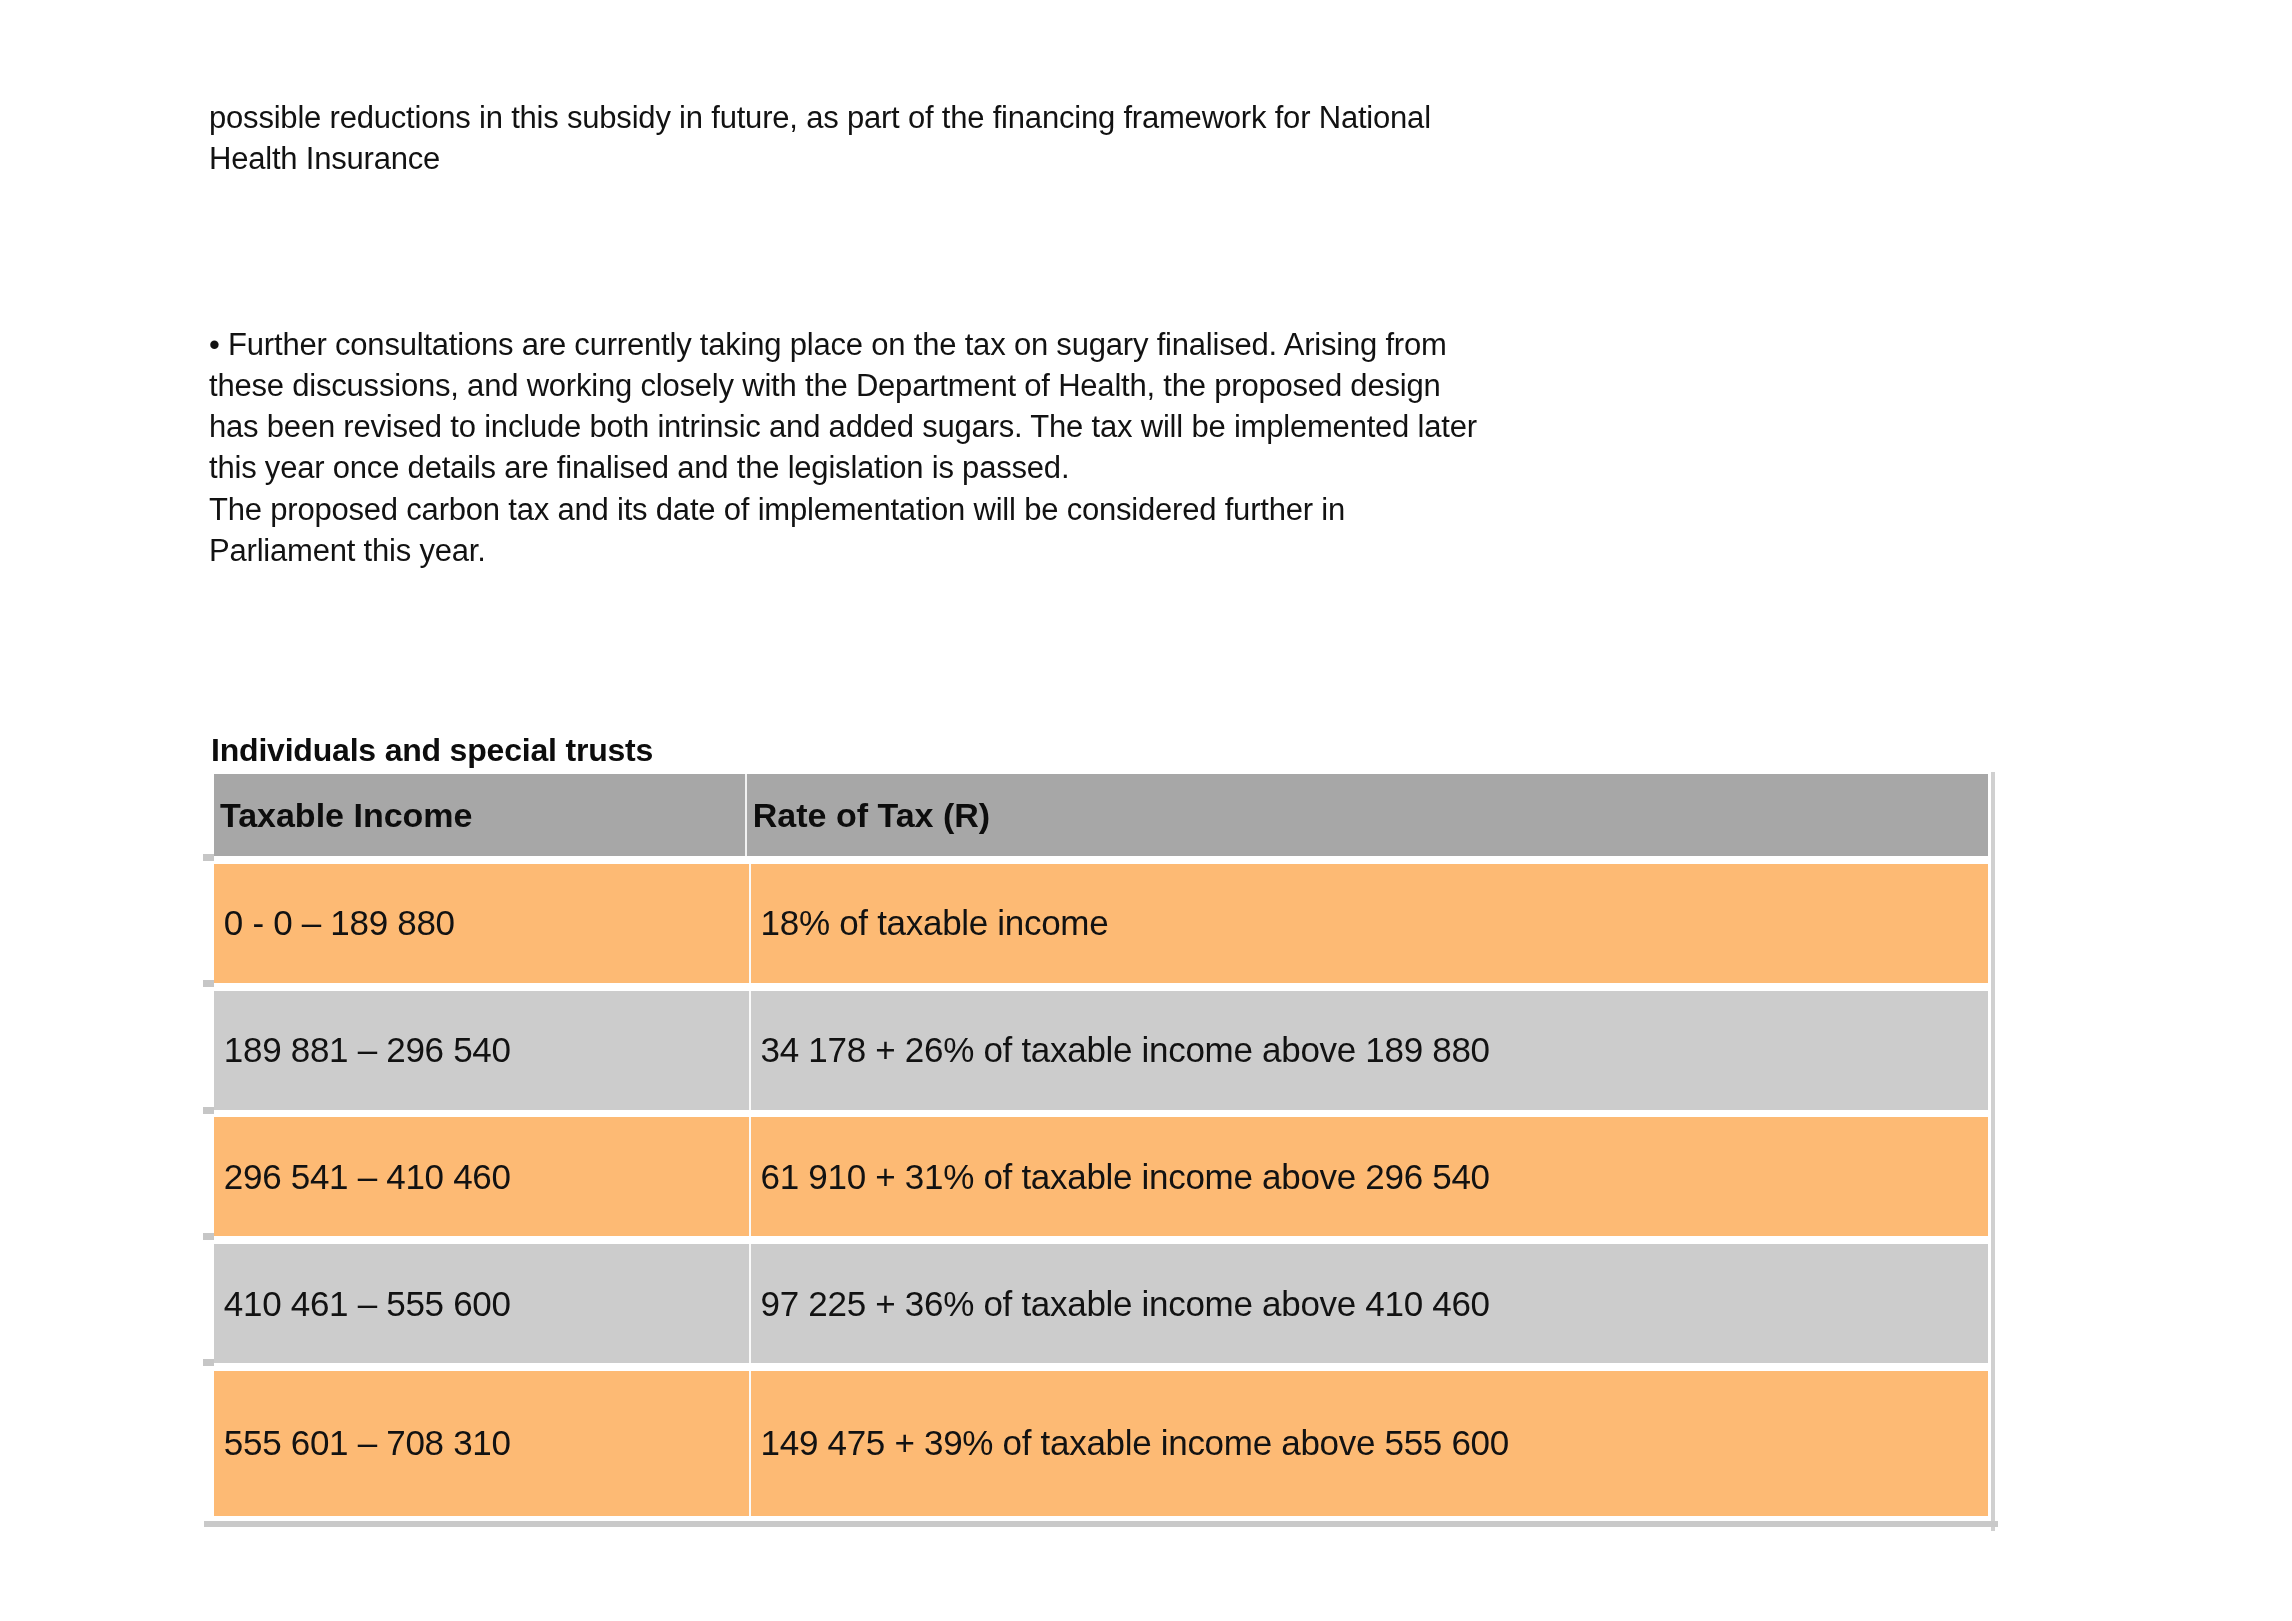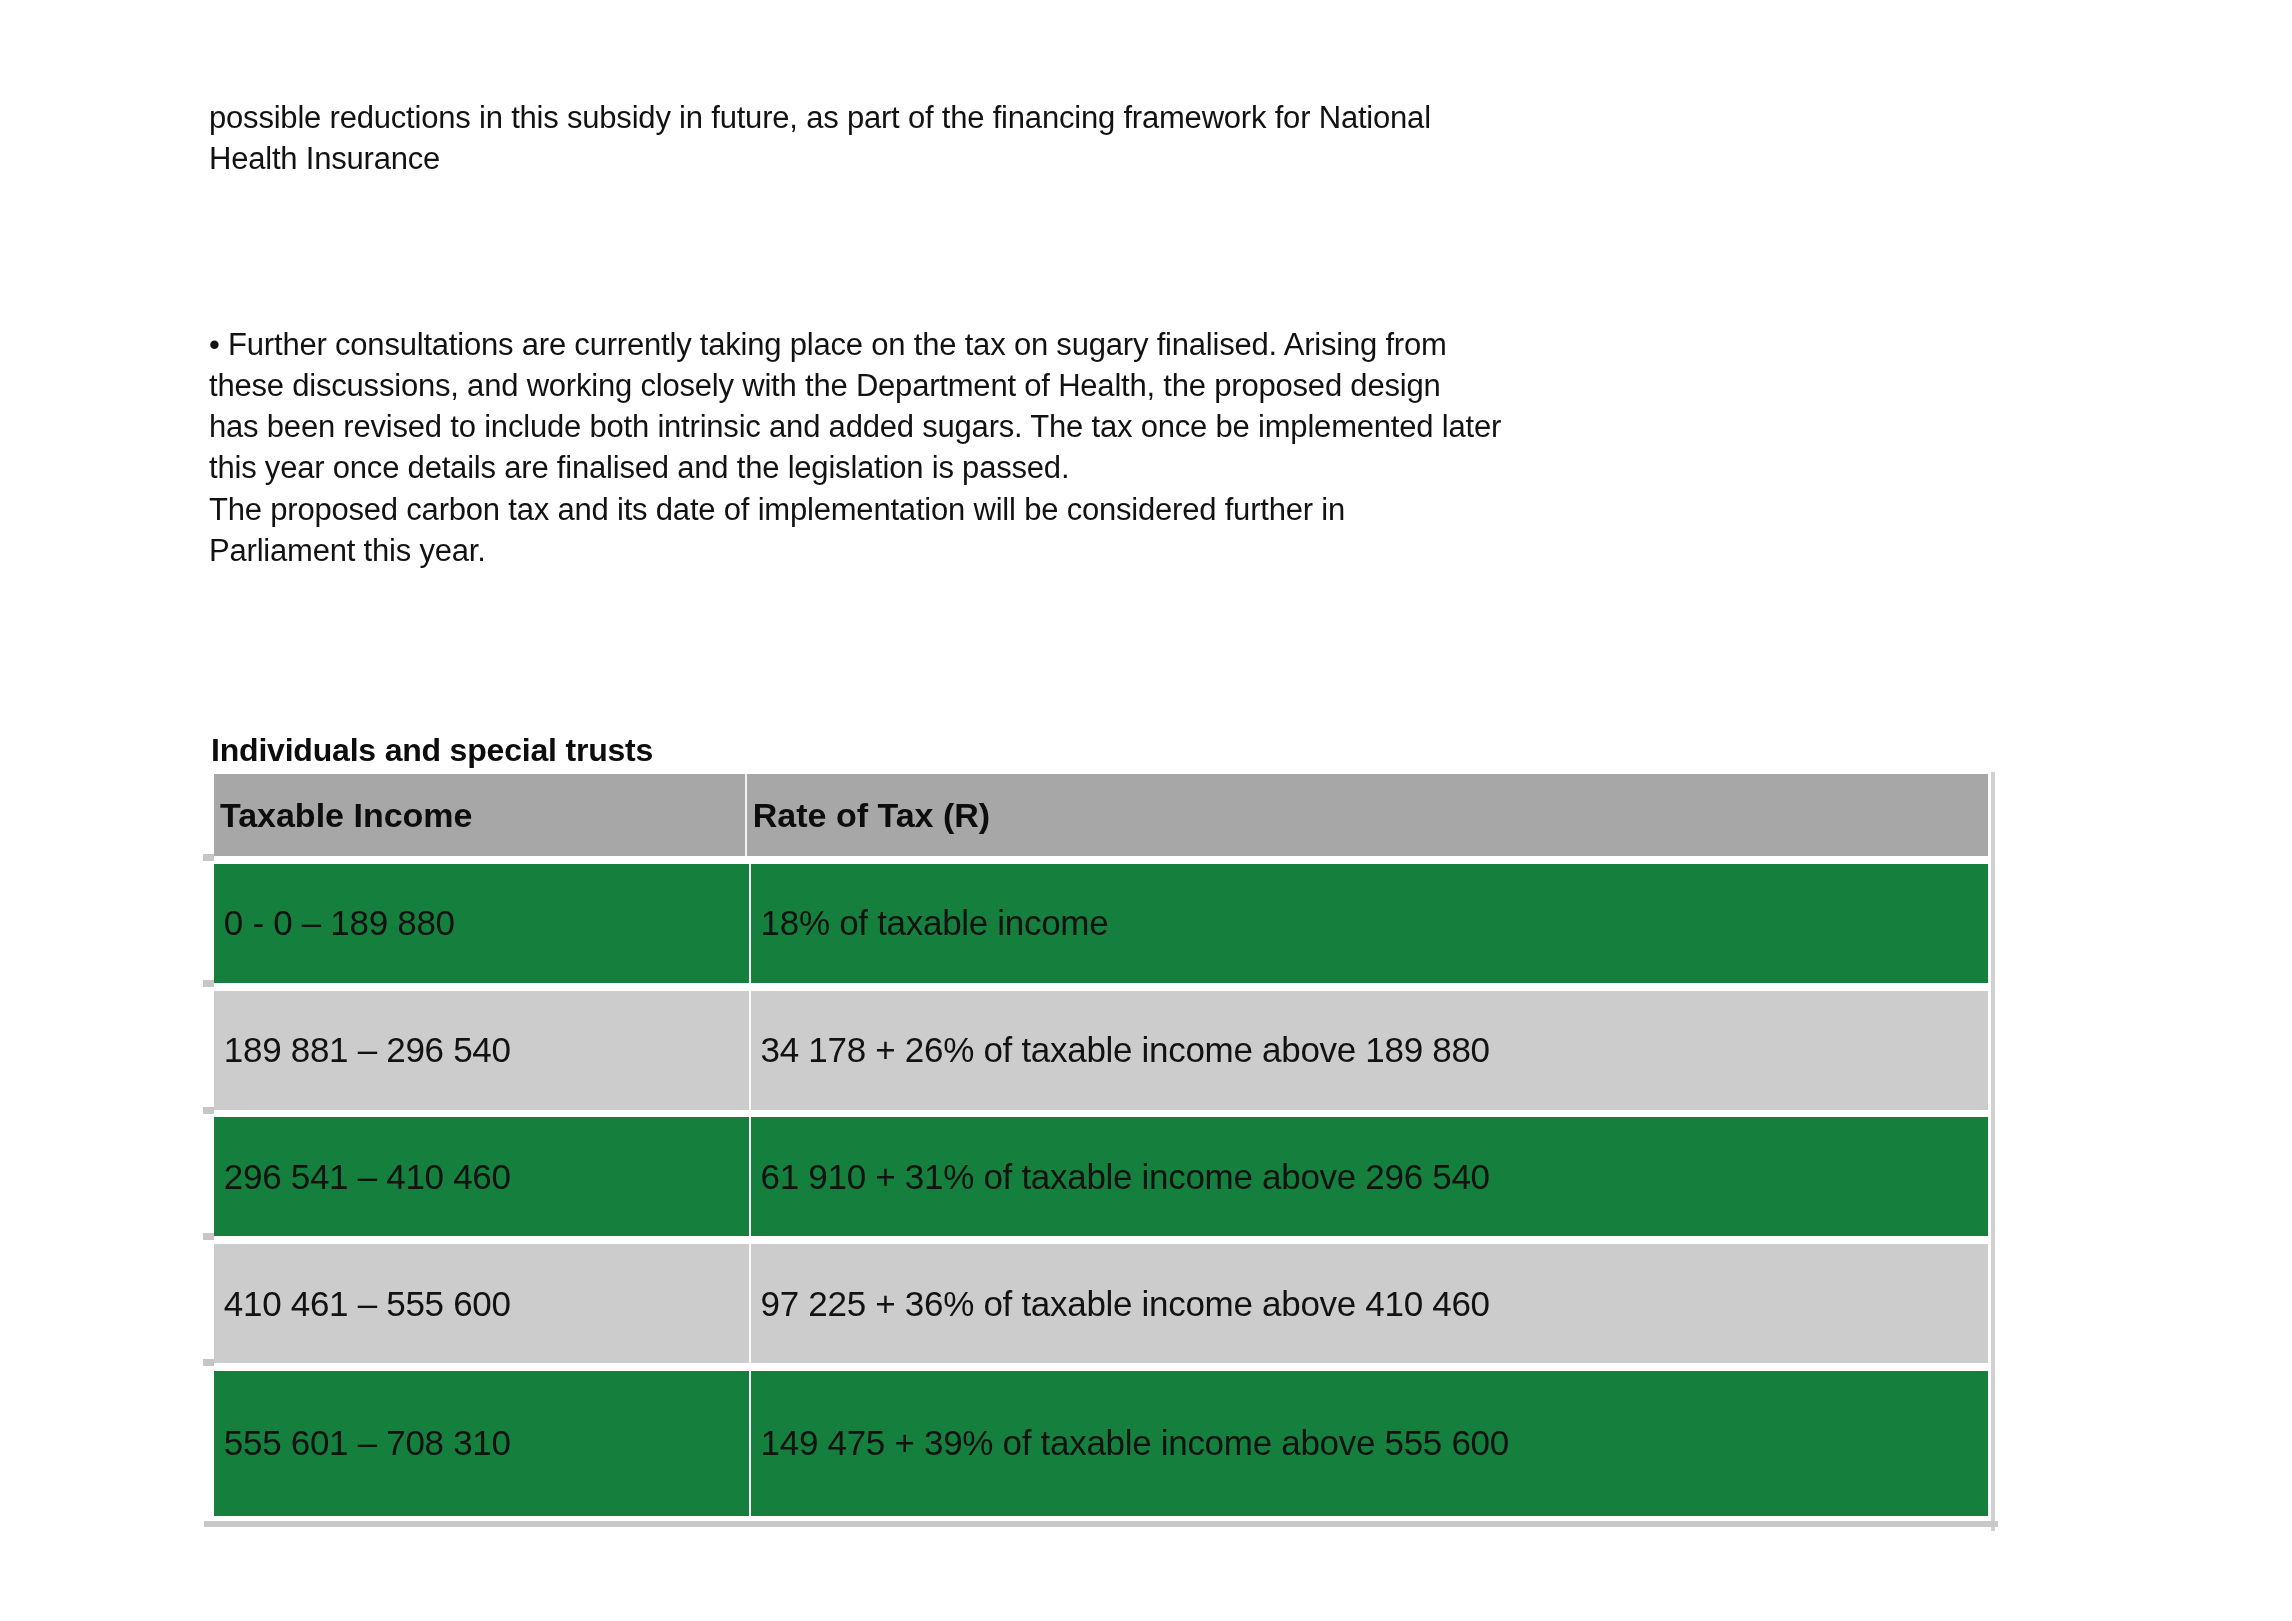--- a/index.html
+++ b/index.html
@@ -33,21 +33,21 @@
     margin-bottom:7.8px;
     color:#0d0d0d;
   }
   .t-row {
     display:flex; align-items:center;
     font-size:35px; letter-spacing:-0.3px;
     margin-bottom:7.8px;
     height:119px;
   }
   .t-row.last { height:145px; margin-bottom:0; }
-  .t-row.light { background:#15803d; }
+  .t-row.light { background:#fdba74; }
   .t-row.shade { background:#cccccc; }
 
   .c1 { width:525px; padding-left:9.8px; border-right:2.9px solid #fafafa; align-self:stretch; display:flex; align-items:center; }
   .c2 { flex:1; padding-left:9.8px; align-self:stretch; display:flex; align-items:center; }
   .t-header .c1 { padding-left:5.9px; border-right-color:#f2f2f2; }
   .t-header .c2 { padding-left:5.9px;border-radius:32px; }
 
   
   .shadow-right  { position:absolute; left:1991px; top:772px;  width:3.9px;  height:759px; background:#d0d0d0; }
   .shadow-bottom { position:absolute; left:204px;  top:1521px; width:1794px; height:5.9px; background:#c9c9c9; }
@@ -64,21 +64,21 @@
 <div>
 
   <div class="para" id="p-intro">
     <div class="line">possible reductions in this subsidy in future, as part of the financing framework for National</div>
     <div class="line">Health Insurance</div>
   </div>
 
   <div class="para" id="p-sugary">
     <div class="line">• Further consultations are currently taking place on the tax on sugary finalised. Arising from</div>
     <div class="line">these discussions, and working closely with the Department of Health, the proposed design</div>
-    <div class="line">has been revised to include both intrinsic and added sugars. The tax once be implemented later</div>
+    <div class="line">has been revised to include both intrinsic and added sugars. The tax will be implemented later</div>
     <div class="line">this year once details are finalised and the legislation is passed.</div>
   </div>
 
   <div class="para" id="p-carbon">
     <div class="line">The proposed carbon tax and its date of implementation will be considered further in</div>
     <div class="line">Parliament this year.</div>
   </div>
 
   <h2 id="tbl-heading">Individuals and special trusts</h2>
 

